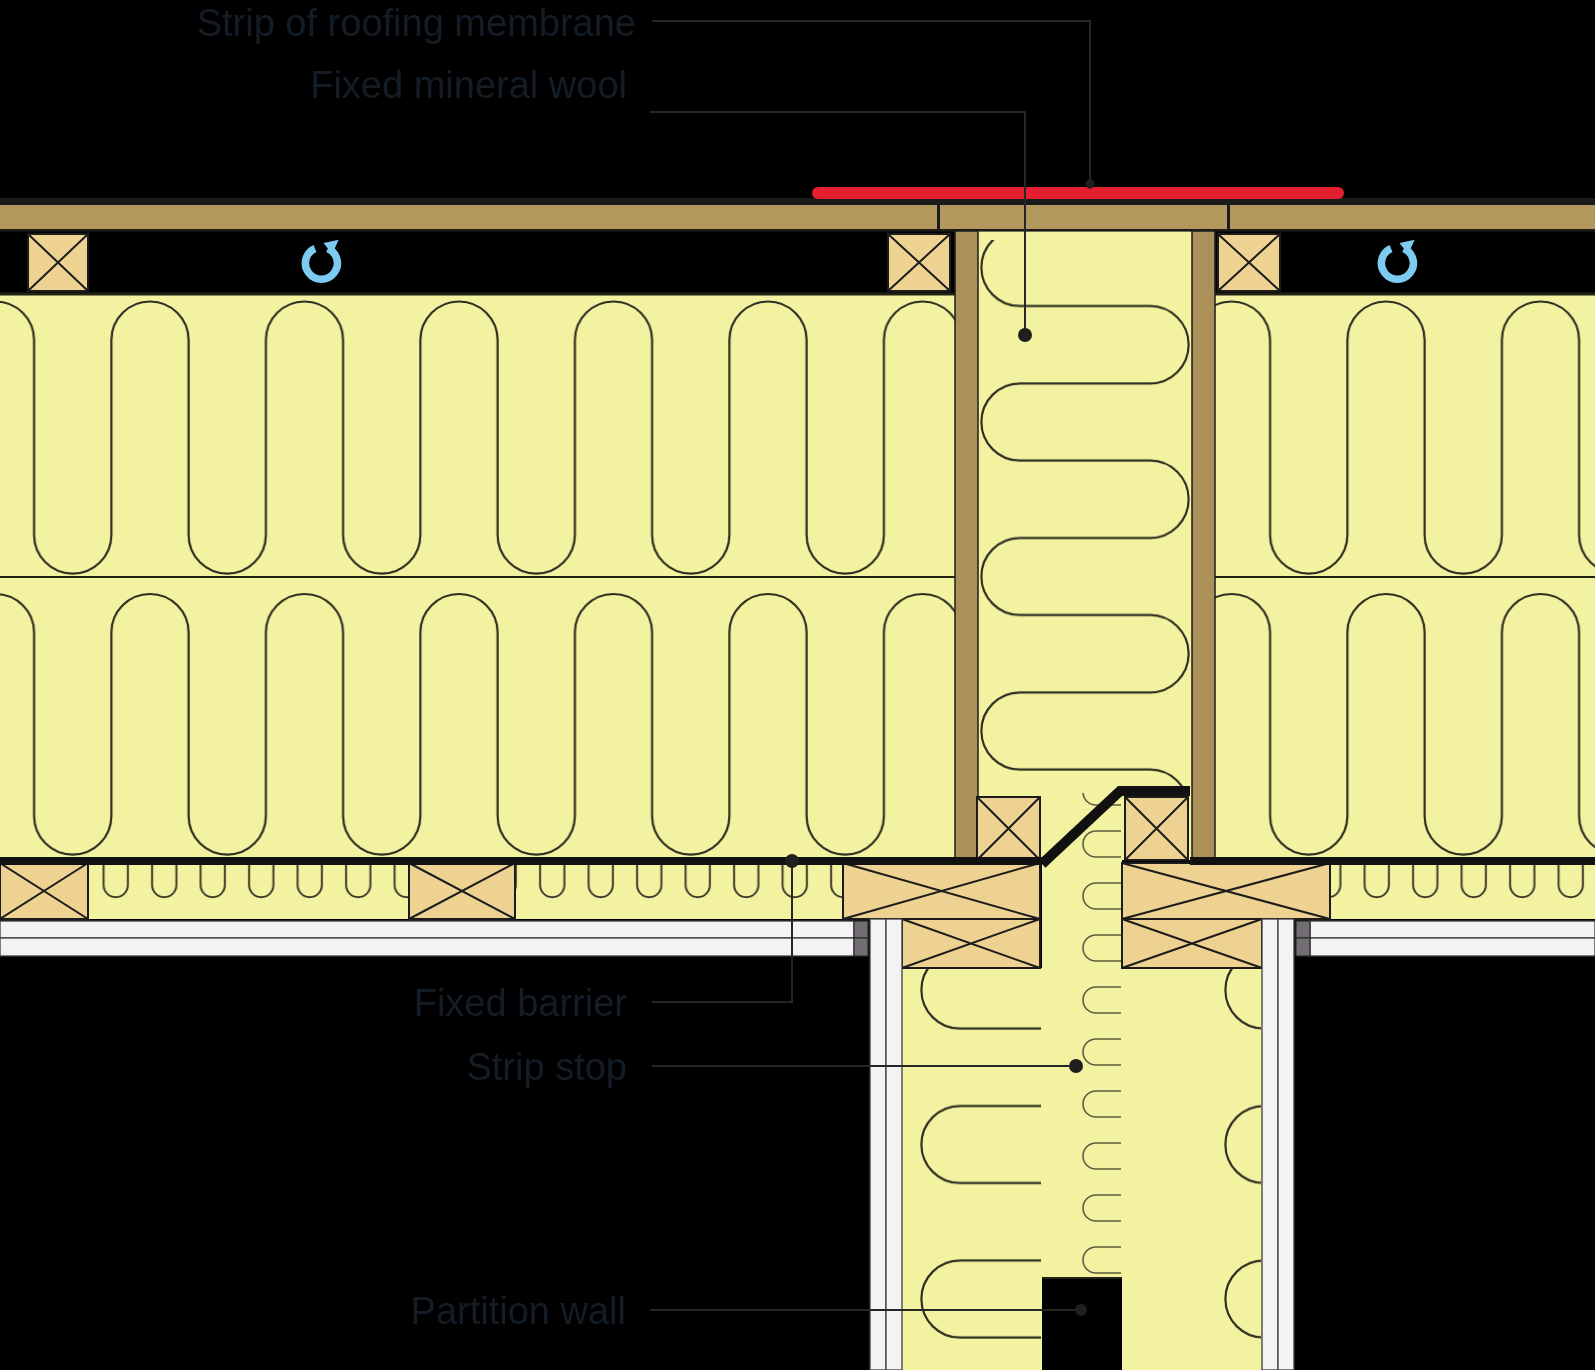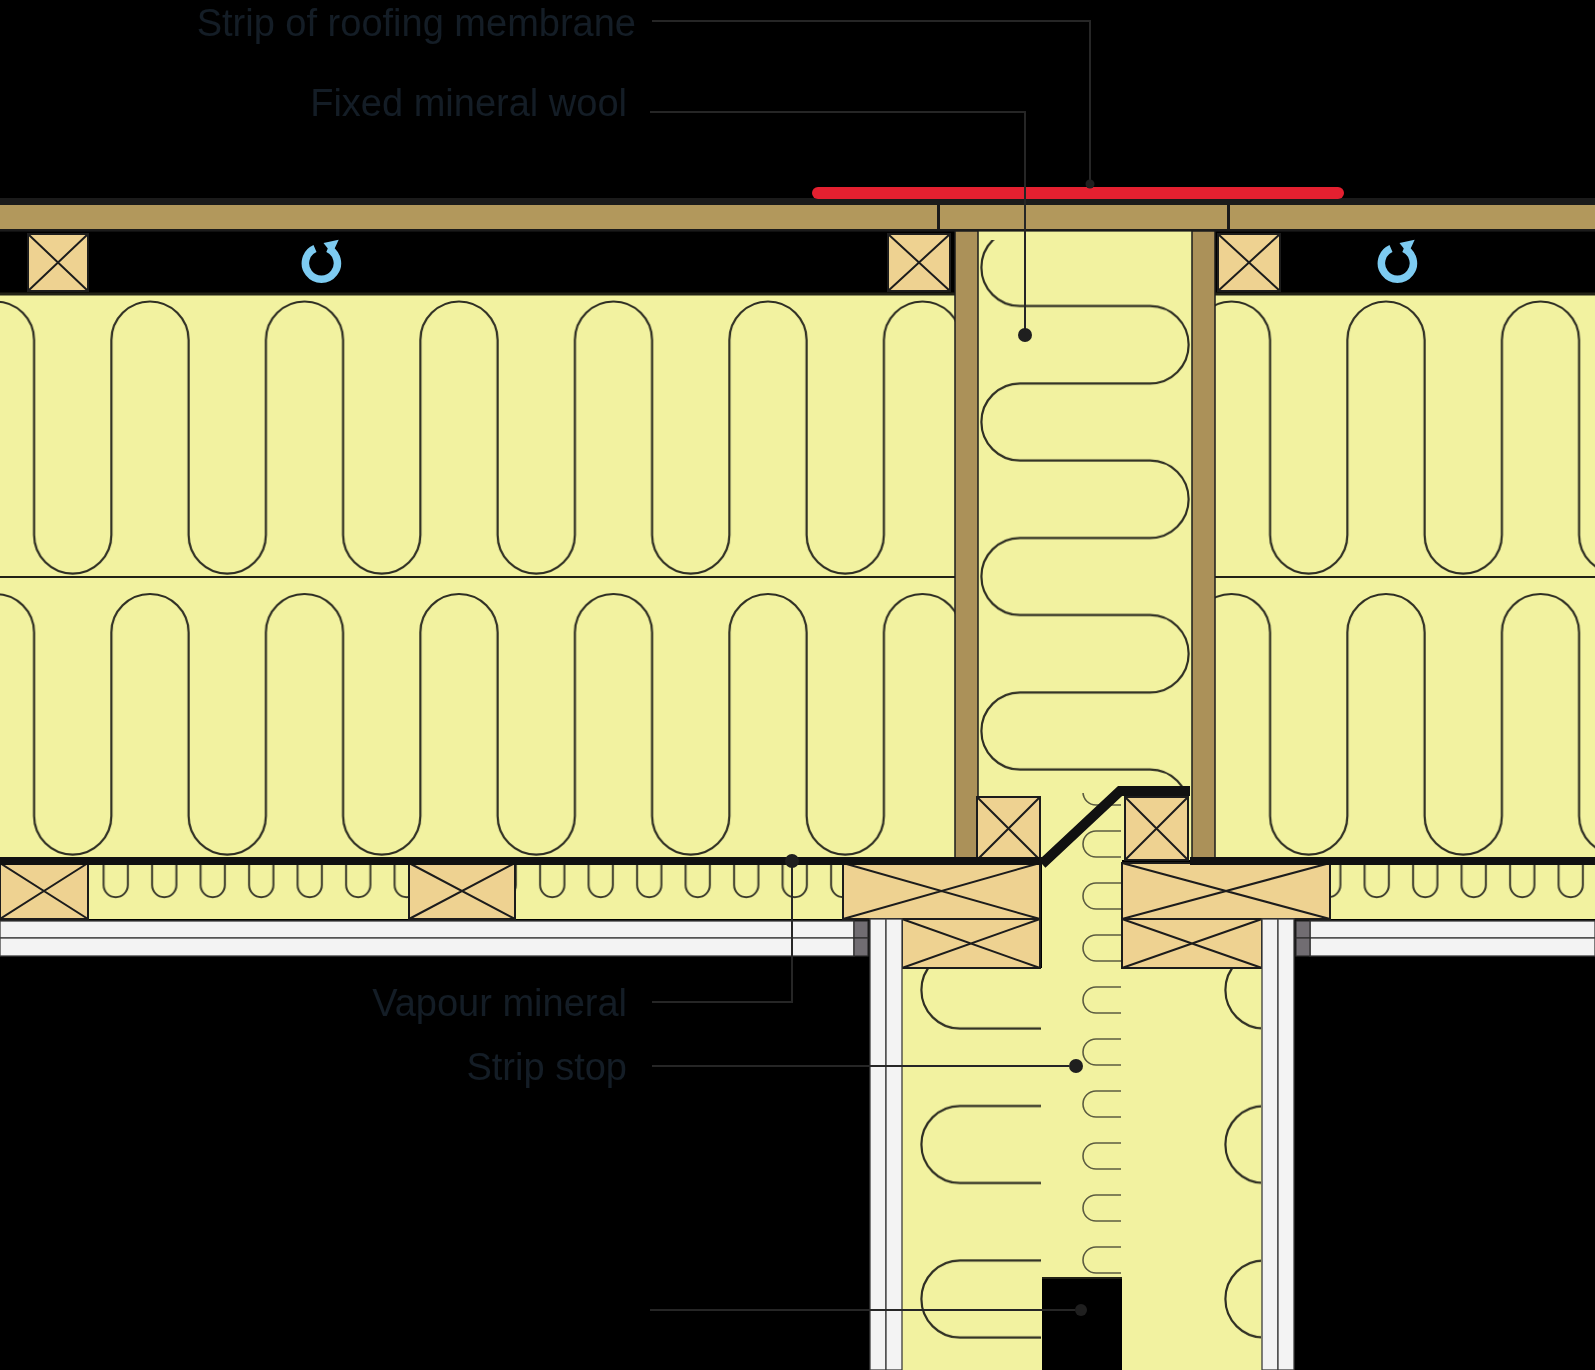--- a/index.html
+++ b/index.html
@@ -220,21 +220,22 @@
       <circle cx="1090" cy="184" r="4.5"></circle>
       <circle cx="1025" cy="335" r="7"></circle>
       <circle cx="792" cy="861" r="7"></circle>
       <circle cx="1076" cy="1066" r="7"></circle>
       <circle cx="1081" cy="1310" r="6"></circle>
     </g>
   </svg>
 
   <div class="lbl" style="top:0px; right:959px;">Strip of roofing membrane</div>
 
-  <div class="lbl" style="top:61px; right:968px; line-height:49px;margin-top:18px;">
+  <div class="lbl" style="top:61px; right:968px; line-height:49px;">
     <div>Fixed mineral wool</div>
   </div>
 
-  <div class="lbl" style="top:980px; right:968px;">Vapour mineral</div>
+  <div class="lbl" style="top:980px; right:968px;">Fixed barrier</div>
 
   <div class="lbl" style="top:1044px; right:968px;">Strip stop</div>
 
+  <div class="lbl" style="top:1288px; right:969px;">Partition wall</div>
 </div>
 
 </body></html>

